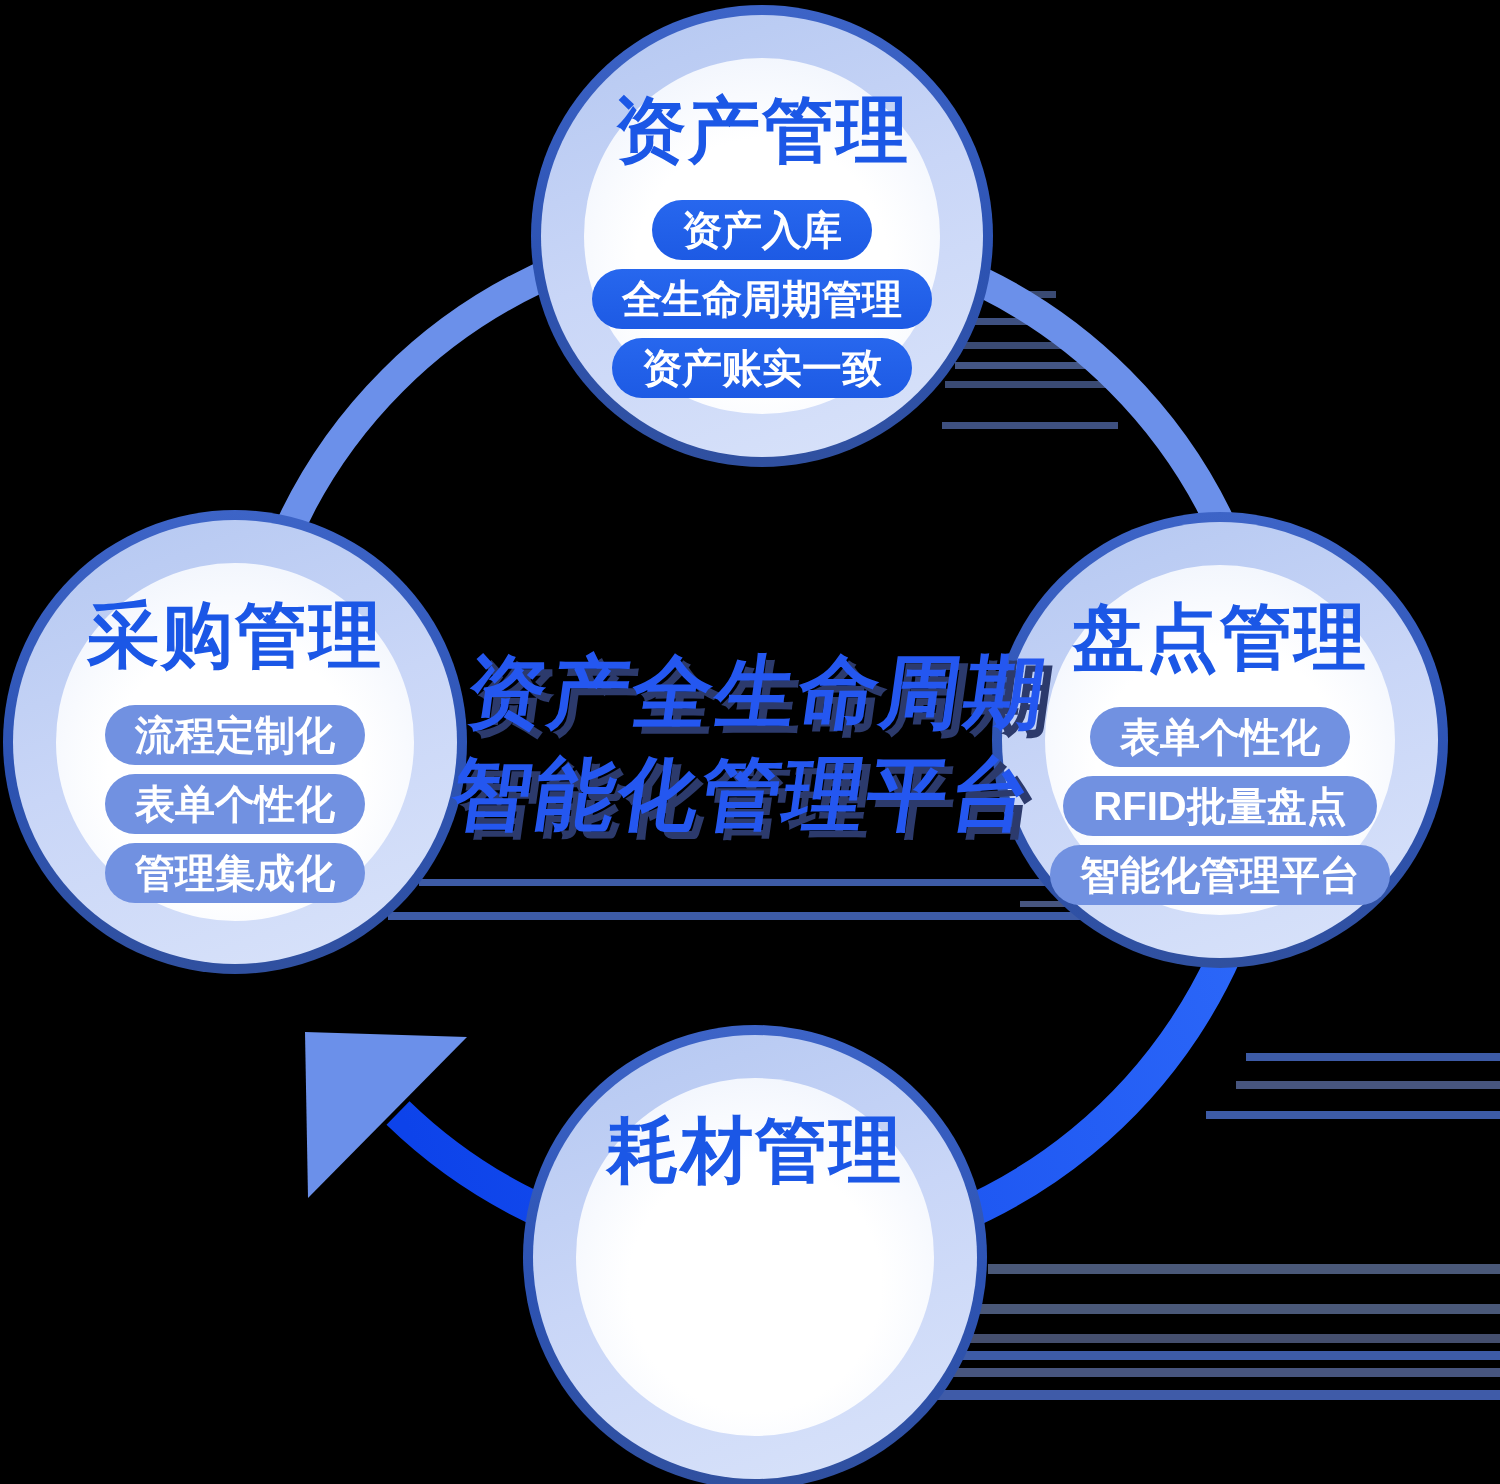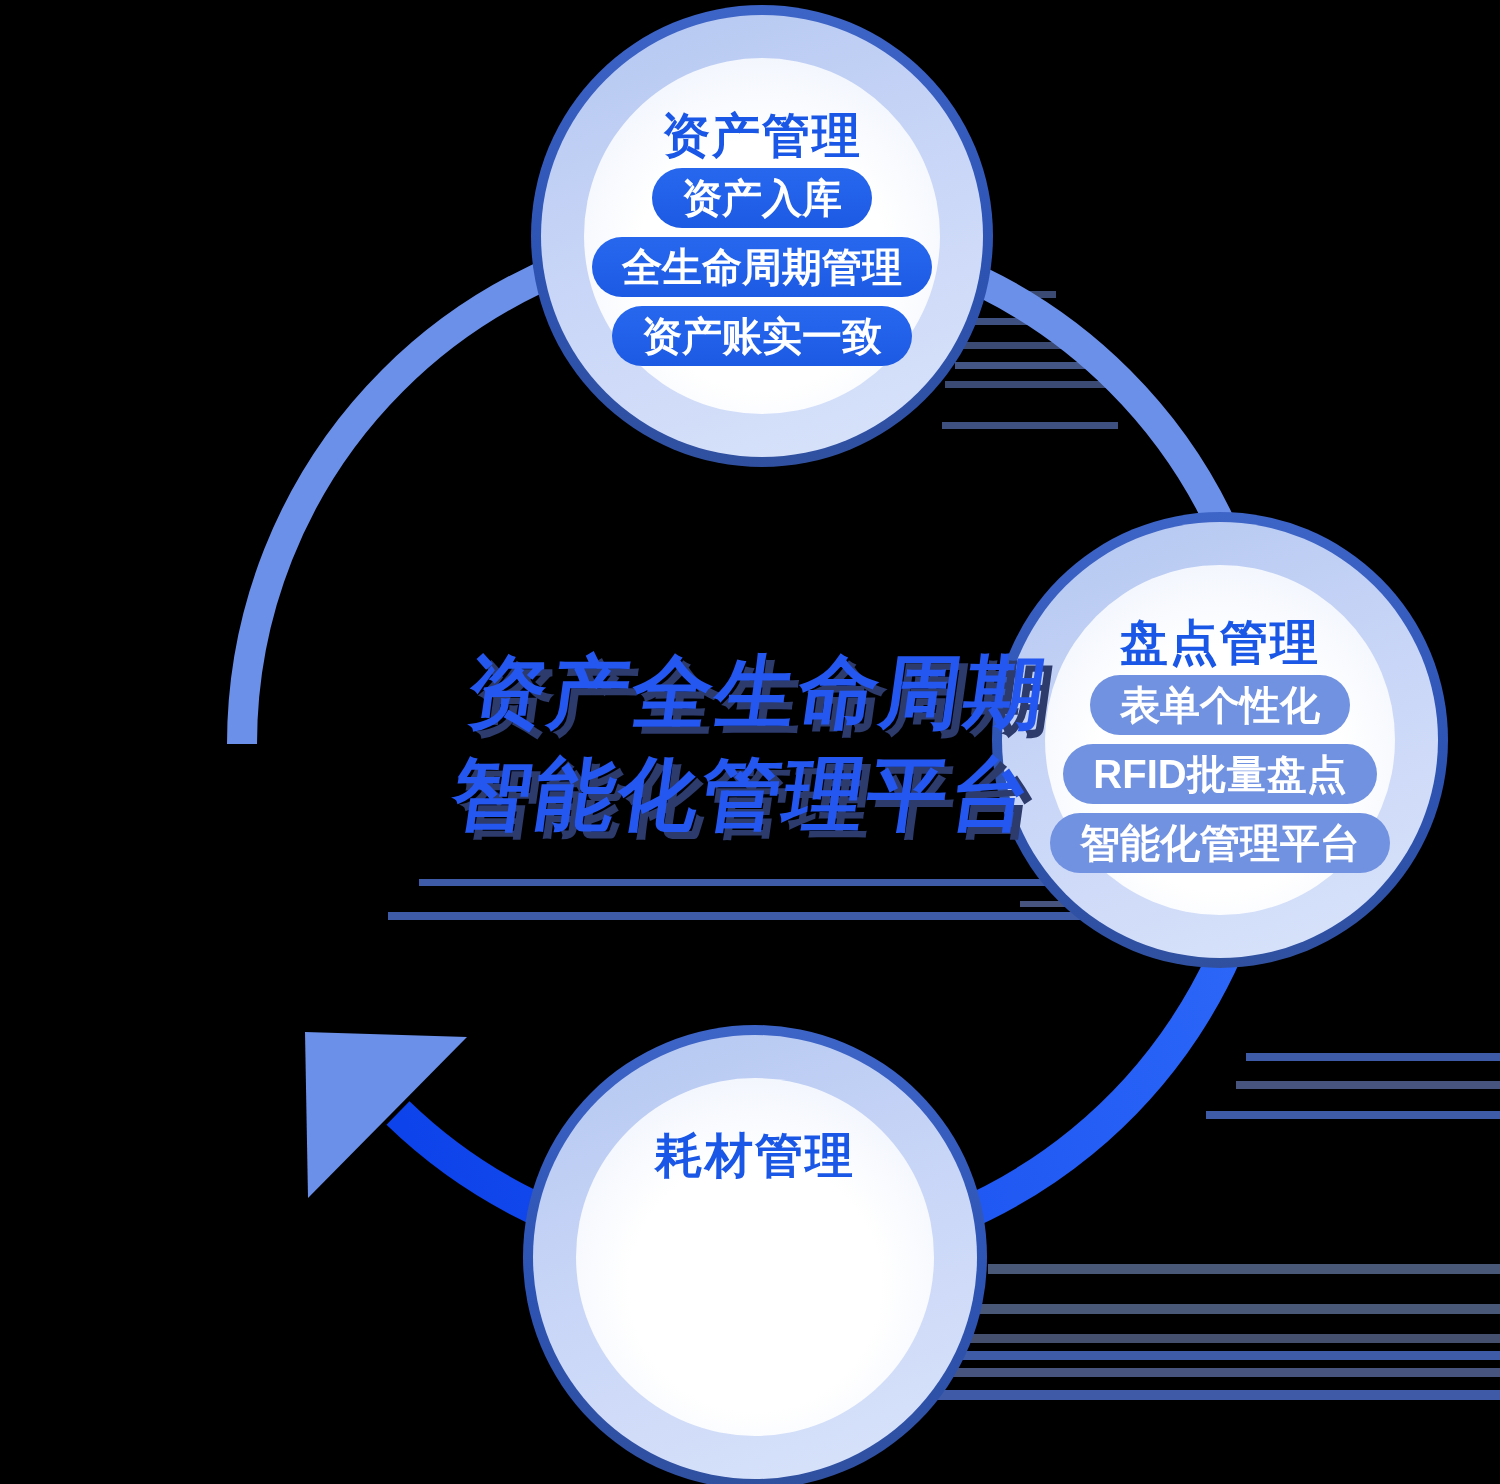--- a/index.html
+++ b/index.html
@@ -27,28 +27,29 @@
     border-radius: 50%;
     background: linear-gradient(160deg, #b4c7f1 0%, #c9d6f7 48%, #d9e3fa 100%);
   }
   .node .inner {
     position: absolute; inset: 53px;
     border-radius: 50%;
     background: radial-gradient(circle at 50% 58%, #ffffff 46%, #f1f5fd 80%, #e2eafa 100%);
     display: flex; flex-direction: column; align-items: center;
   }
   .node .title {
-    margin-top: 46px;
-    font-size: 48px;
+    margin-top: 25px;
+    font-size: 72px;
     font-weight: 800;
     letter-spacing: 2px;
     color: #1b57e6;
     white-space: nowrap;
   }
   .node .pills {
+    margin-top: 21px;
     display: flex; flex-direction: column; align-items: center;
     gap: 9px;
   }
   .node .pill {
     height: 60px;
     padding: 0 30px;
     border-radius: 32px;
     display: flex; align-items: center; justify-content: center;
     font-size: 40px;
     font-weight: 700;
@@ -148,19 +149,30 @@
     </div>
   </div>
 
   <div class="node bright node-bottom">
     <div class="band"></div>
     <div class="inner">
       <div class="title">耗材管理</div>
     </div>
   </div>
 
+  <div class="node soft node-left">
+    <div class="band"></div>
+    <div class="inner">
+      <div class="title">采购管理</div>
+      <div class="pills">
+        <div class="pill">流程定制化</div>
+        <div class="pill">表单个性化</div>
+        <div class="pill">管理集成化</div>
+      </div>
+    </div>
+  </div>
 
   <div class="center-title">
     <div>资产全生命周期</div>
     <div>智能化管理平台</div>
   </div>
 
 </div>
 
 </body></html>

